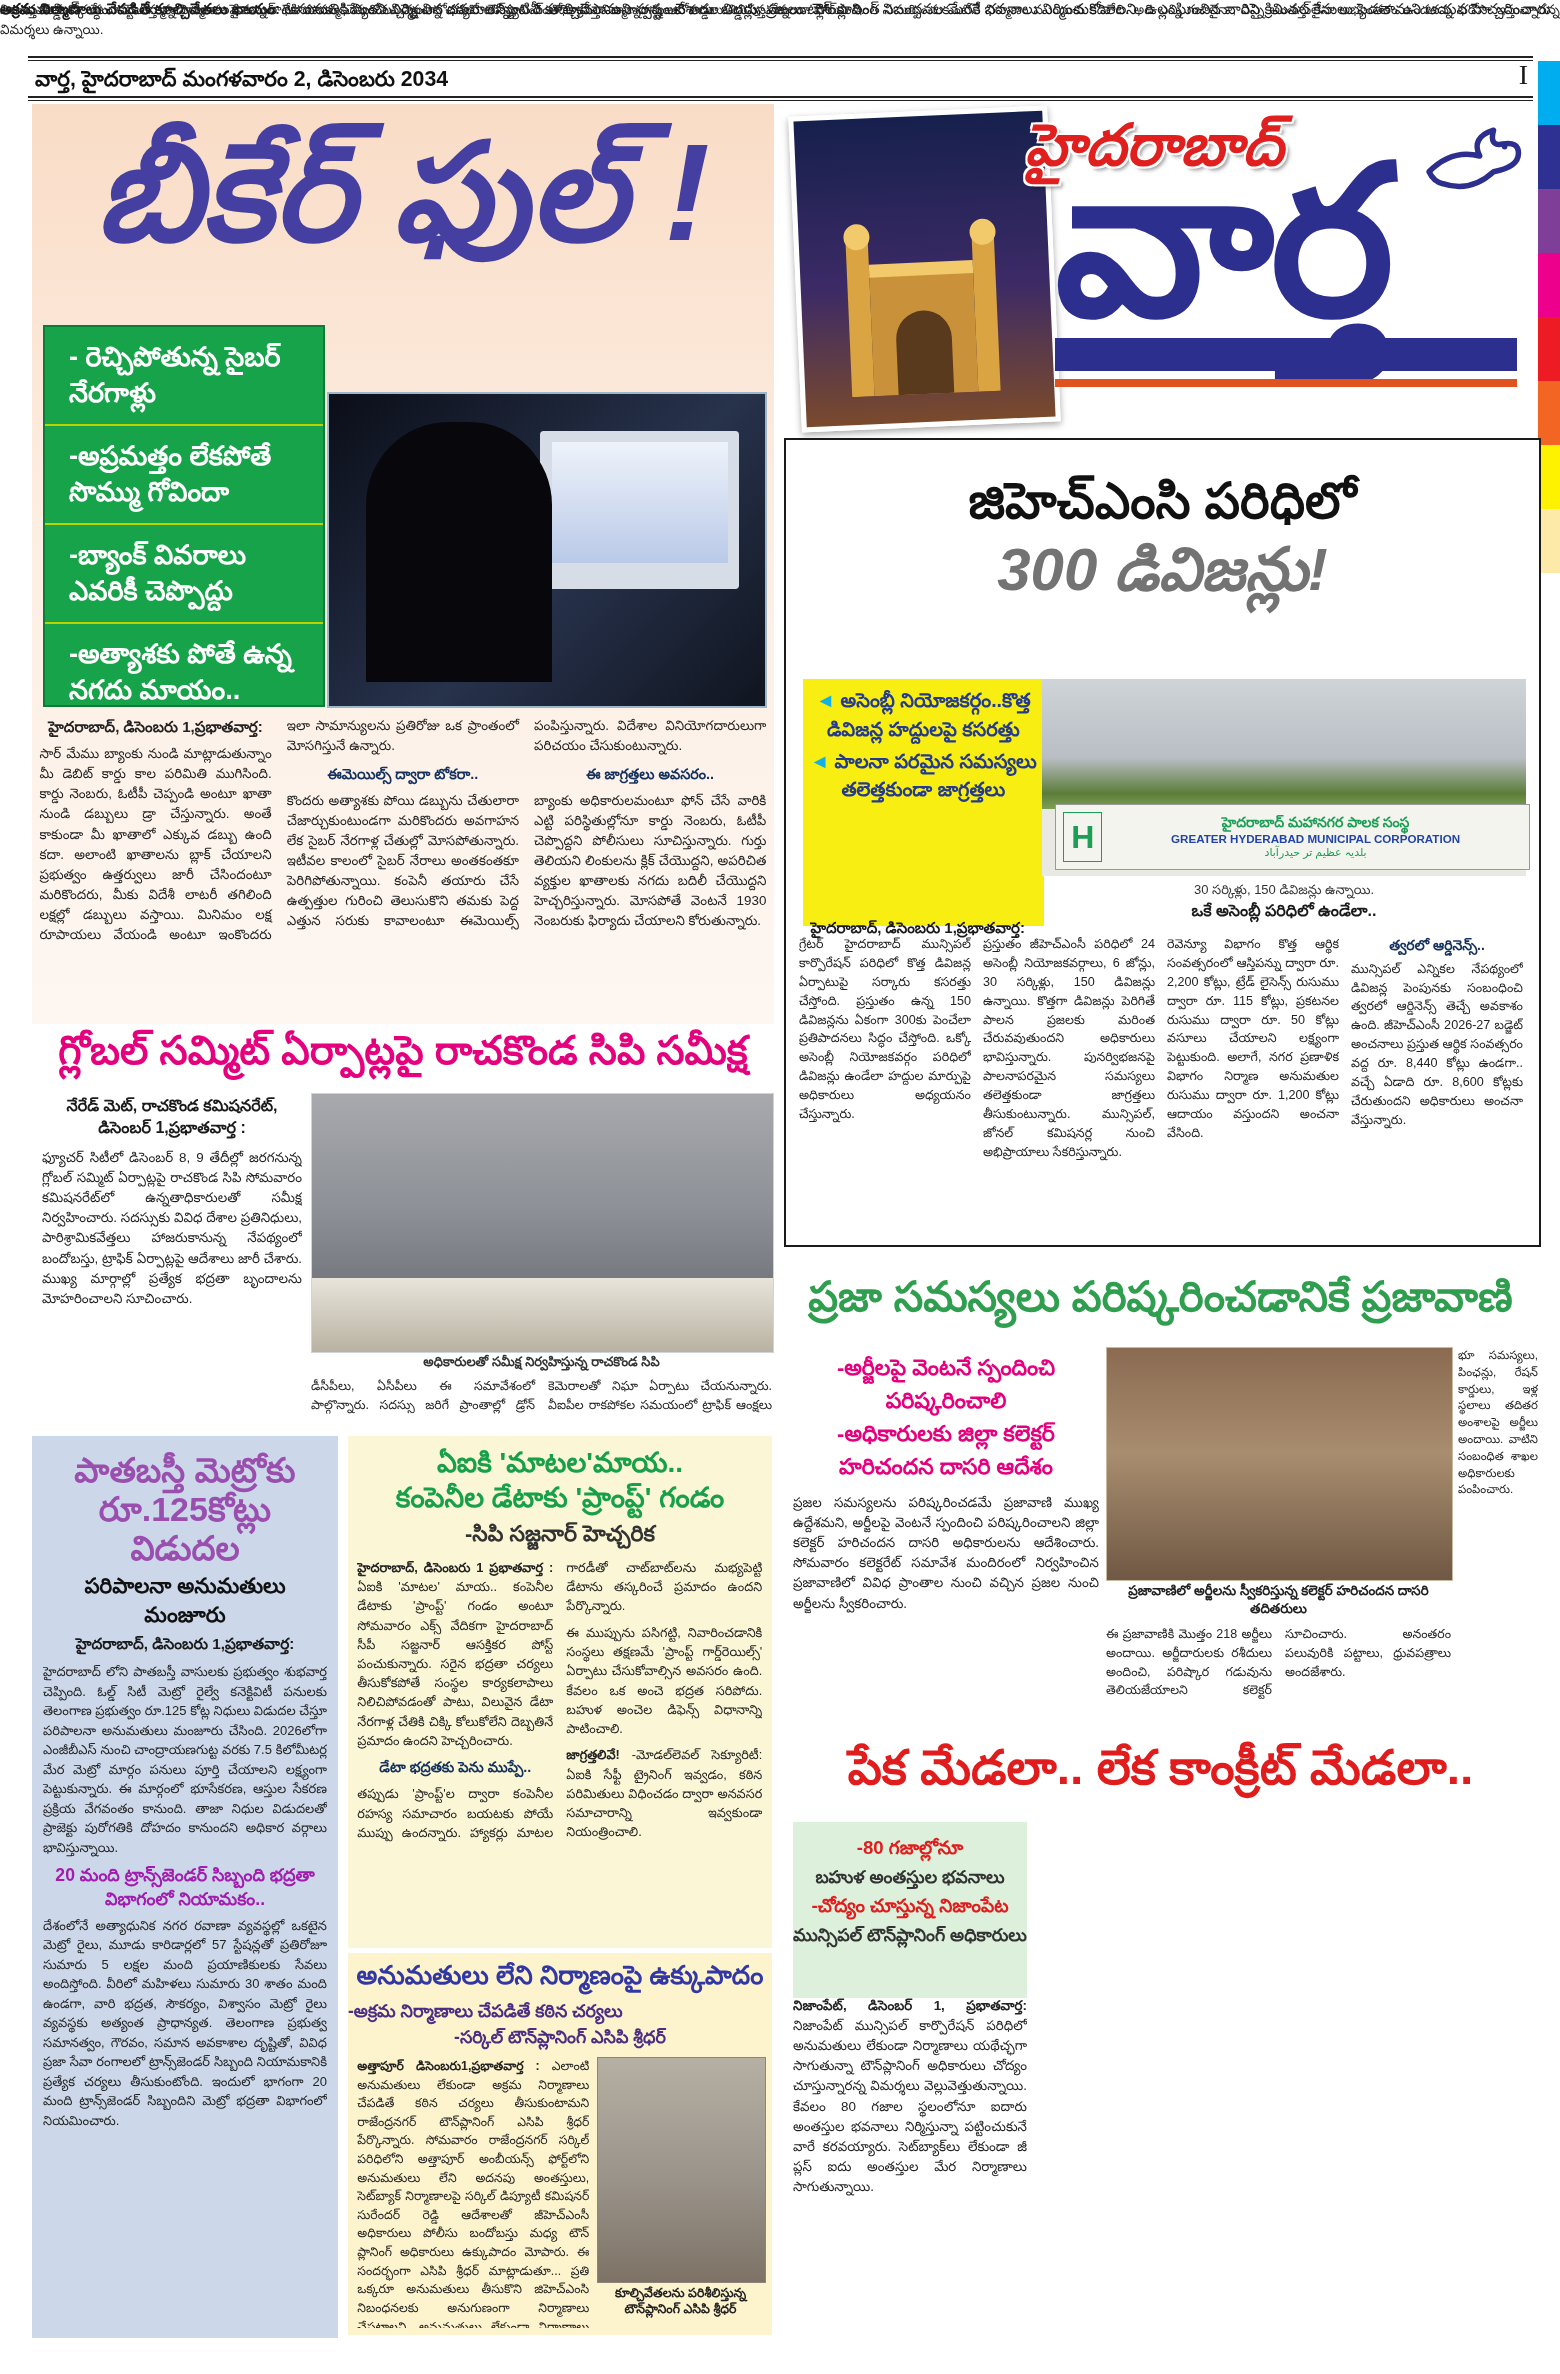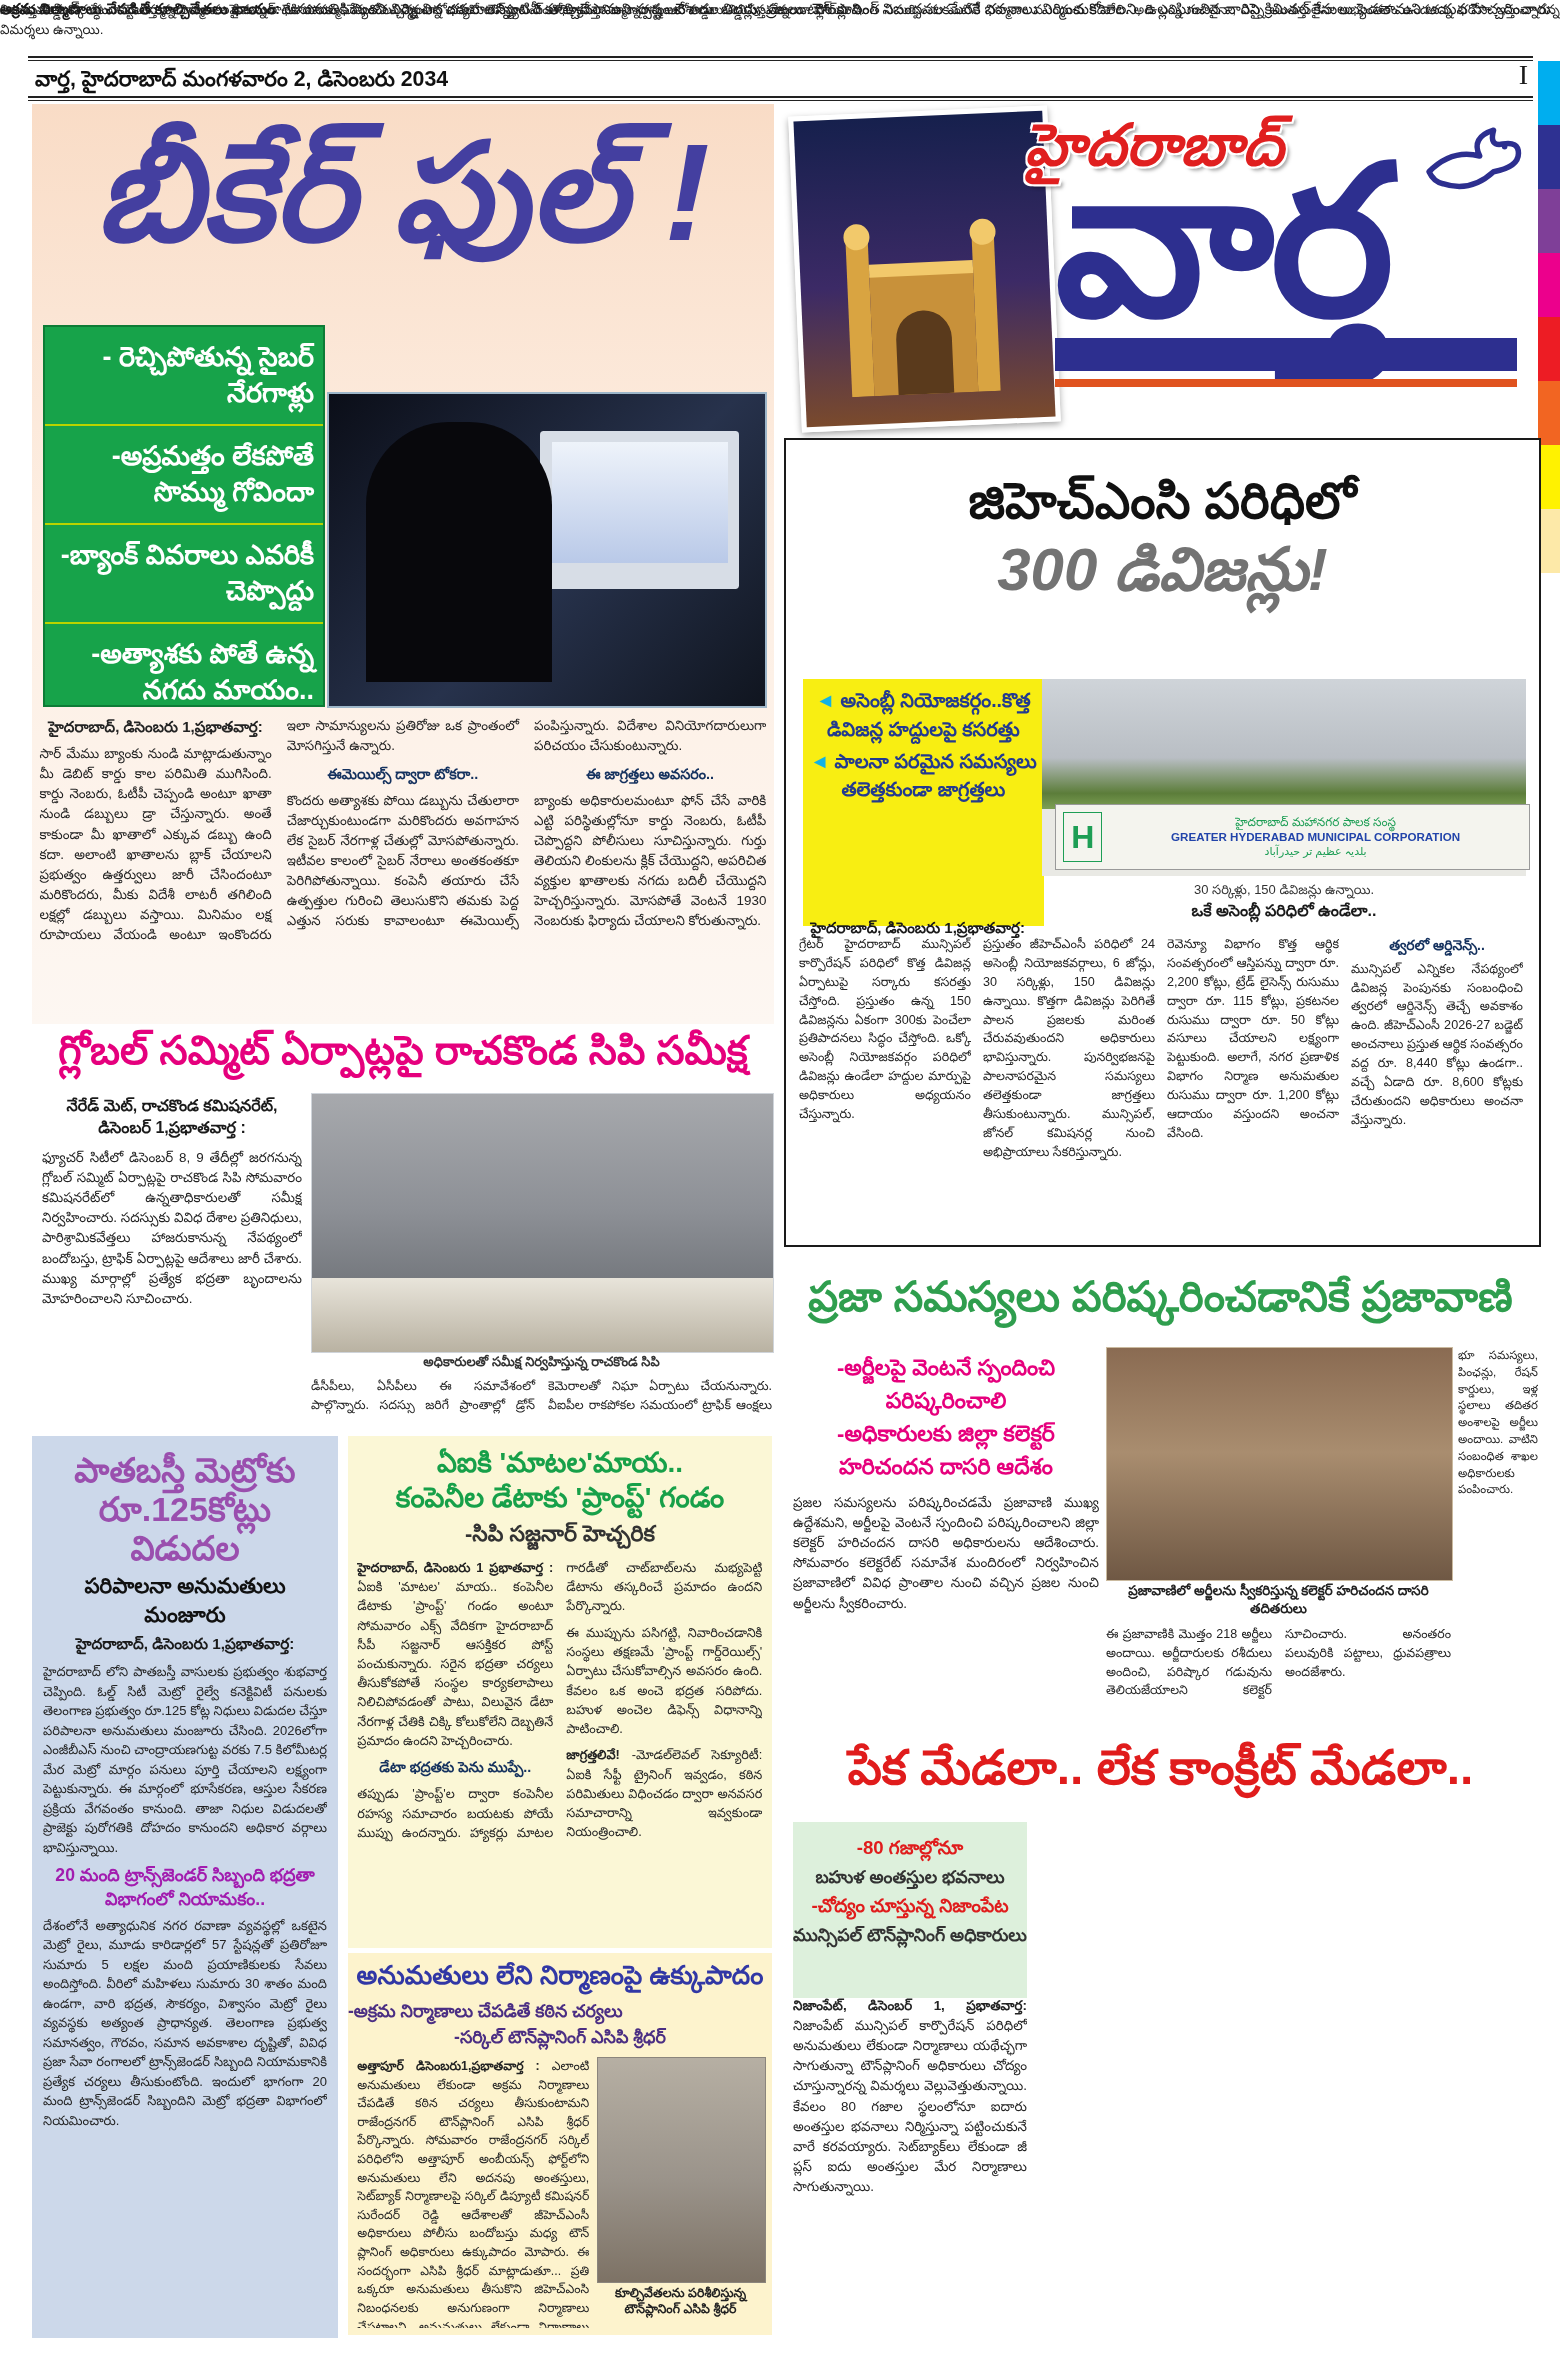--- a/index.html
+++ b/index.html
@@ -31,21 +31,21 @@
              text-shadow:1.9px 1.9px 0 #fff,-1.9px -1.9px 0 #fff,1.9px -1.9px 0 #fff,-1.9px 1.9px 0 #fff,3.7px 3.7px 3.7px rgba(0,0,0,.35)}
   #dove{left:631px;top:16.7px}
   #mast-title{left:271px;top:33px;width:482px;font-size:209px;line-height:1;font-weight:bold;color:#2d2f8f;letter-spacing:-3.7px}
   #mast-bar-blue{left:271px;top:234px;width:462px;height:33px;background:#2d2f8f}
   #mast-bar-orange{left:271px;top:275px;width:462px;height:8.3px;background:#e0531f}
 
   
   #cyber{left:32px;top:104px;width:742px;height:920px;background:linear-gradient(180deg,#f9dcc6 0%,#fdeee2 45%,#fdf7f2 100%)}
   #cyber-headline{left:0;top:16.7px;width:100%;font-size:137px;line-height:1.05;font-weight:bold;font-style:italic;color:#443fa0}
   #cyber-points{left:11px;top:221px;width:278px;height:378px;background:#17a34a;border:2.8px solid #0d7c36;color:#fff}
-  #cyber-points .pt{font-size:27px;font-weight:bold;text-align:right;line-height:1.35;padding:12px 9px}
+  #cyber-points .pt{font-size:27px;font-weight:bold;text-align:left;line-height:1.35;padding:12px 24px}
   #cyber-points .pt + .pt{border-top:2.8px solid #b9d400}
   #cyber-photo{left:295px;top:288px;width:436px;height:312px;background:linear-gradient(135deg,#0b0e18 0%,#27324c 55%,#10151f 100%);border:2.8px solid #9db6c9}
   #cyber-photo .monitor{position:absolute;right:26px;top:37px;width:199px;height:158px;background:#d7dde6;border-radius:3.7px}
   #cyber-photo .screen{position:absolute;right:37px;top:48px;width:176px;height:121px;background:linear-gradient(#eef3fa,#b9c9e8)}
   #cyber-photo .figure{position:absolute;left:37px;top:28px;width:186px;height:260px;background:#08080c;border-radius:83px 83px 0 0}
   #cyber-body{left:7.4px;top:612px;width:727px;height:302px}
 
   
   #summit-headline{left:32px;top:1028px;width:742px;font-size:40px;font-weight:bold;color:#e5007d}
   #summit-byline{left:42px;top:1095px;width:260px;font-size:16px;font-weight:bold;text-align:center;line-height:1.4}
@@ -83,21 +83,21 @@
   #ghmc-h2{left:0;top:95px;width:100%;font-size:60px;font-weight:bold;font-style:italic;color:#737373}
   #ghmc-yellow{left:16.7px;top:239px;width:230px;height:232px;background:#f8ee12;padding:7.4px 5.6px}
   #ghmc-yellow .yb{font-size:19.5px;font-weight:bold;color:#233a8f;line-height:1.45;text-align:center;margin-bottom:3.7px}
   #ghmc-yellow .arrow{color:#12b2e5;font-style:normal}
   #ghmc-byline{left:16.7px;top:479px;width:230px;font-size:15px;font-weight:bold;text-align:center}
   #ghmc-photo{left:256px;top:239px;width:484px;height:197px;background:linear-gradient(180deg,#cfd4d9 0%,#b9bec4 40%,#5c7d3a 58%,#7da054 66%,#e9e9e4 66%)}
   #ghmc-sign{position:absolute;left:13px;bottom:5.6px;width:458px;height:61px;background:#f4f4ee;border:0.9px solid #999;
              display:flex;align-items:center;gap:7.4px;padding:1.9px 7.4px}
   #ghmc-sign .emblem{width:37px;height:48px;color:#1d9e55;font-weight:bold;font-size:32px;line-height:48px;text-align:center;border:1.9px solid #1d9e55}
   #ghmc-sign .lines{flex:1;text-align:center;line-height:1.25}
-  #ghmc-sign .l1{color:#1d9e55;font-size:12px;font-weight:normal}
+  #ghmc-sign .l1{color:#1d9e55;font-size:14px;font-weight:bold}
   #ghmc-sign .l2{color:#2244aa;font-size:11.6px;font-weight:bold}
   #ghmc-sign .l3{color:#1d9e55;font-size:11px}
   #ghmc-caption{left:256px;top:442px;width:484px;font-size:13px;color:#333;text-align:center}
   #ghmc-subhead{left:256px;top:462px;width:484px;font-size:16px;font-weight:bold;text-align:center}
   #ghmc-body{left:13px;top:495px;width:727px;height:295px;font-size:12.6px}
   .ghmc-col{float:left;width:172px;margin-right:12px;height:295px;overflow:hidden;text-align:justify;line-height:1.5;color:#232323}
   .ghmc-col:last-child{margin-right:0}
   #ghmc-ord{font-weight:bold;text-align:center;color:#14315e;margin-bottom:3.7px;font-size:14px}
 
   

